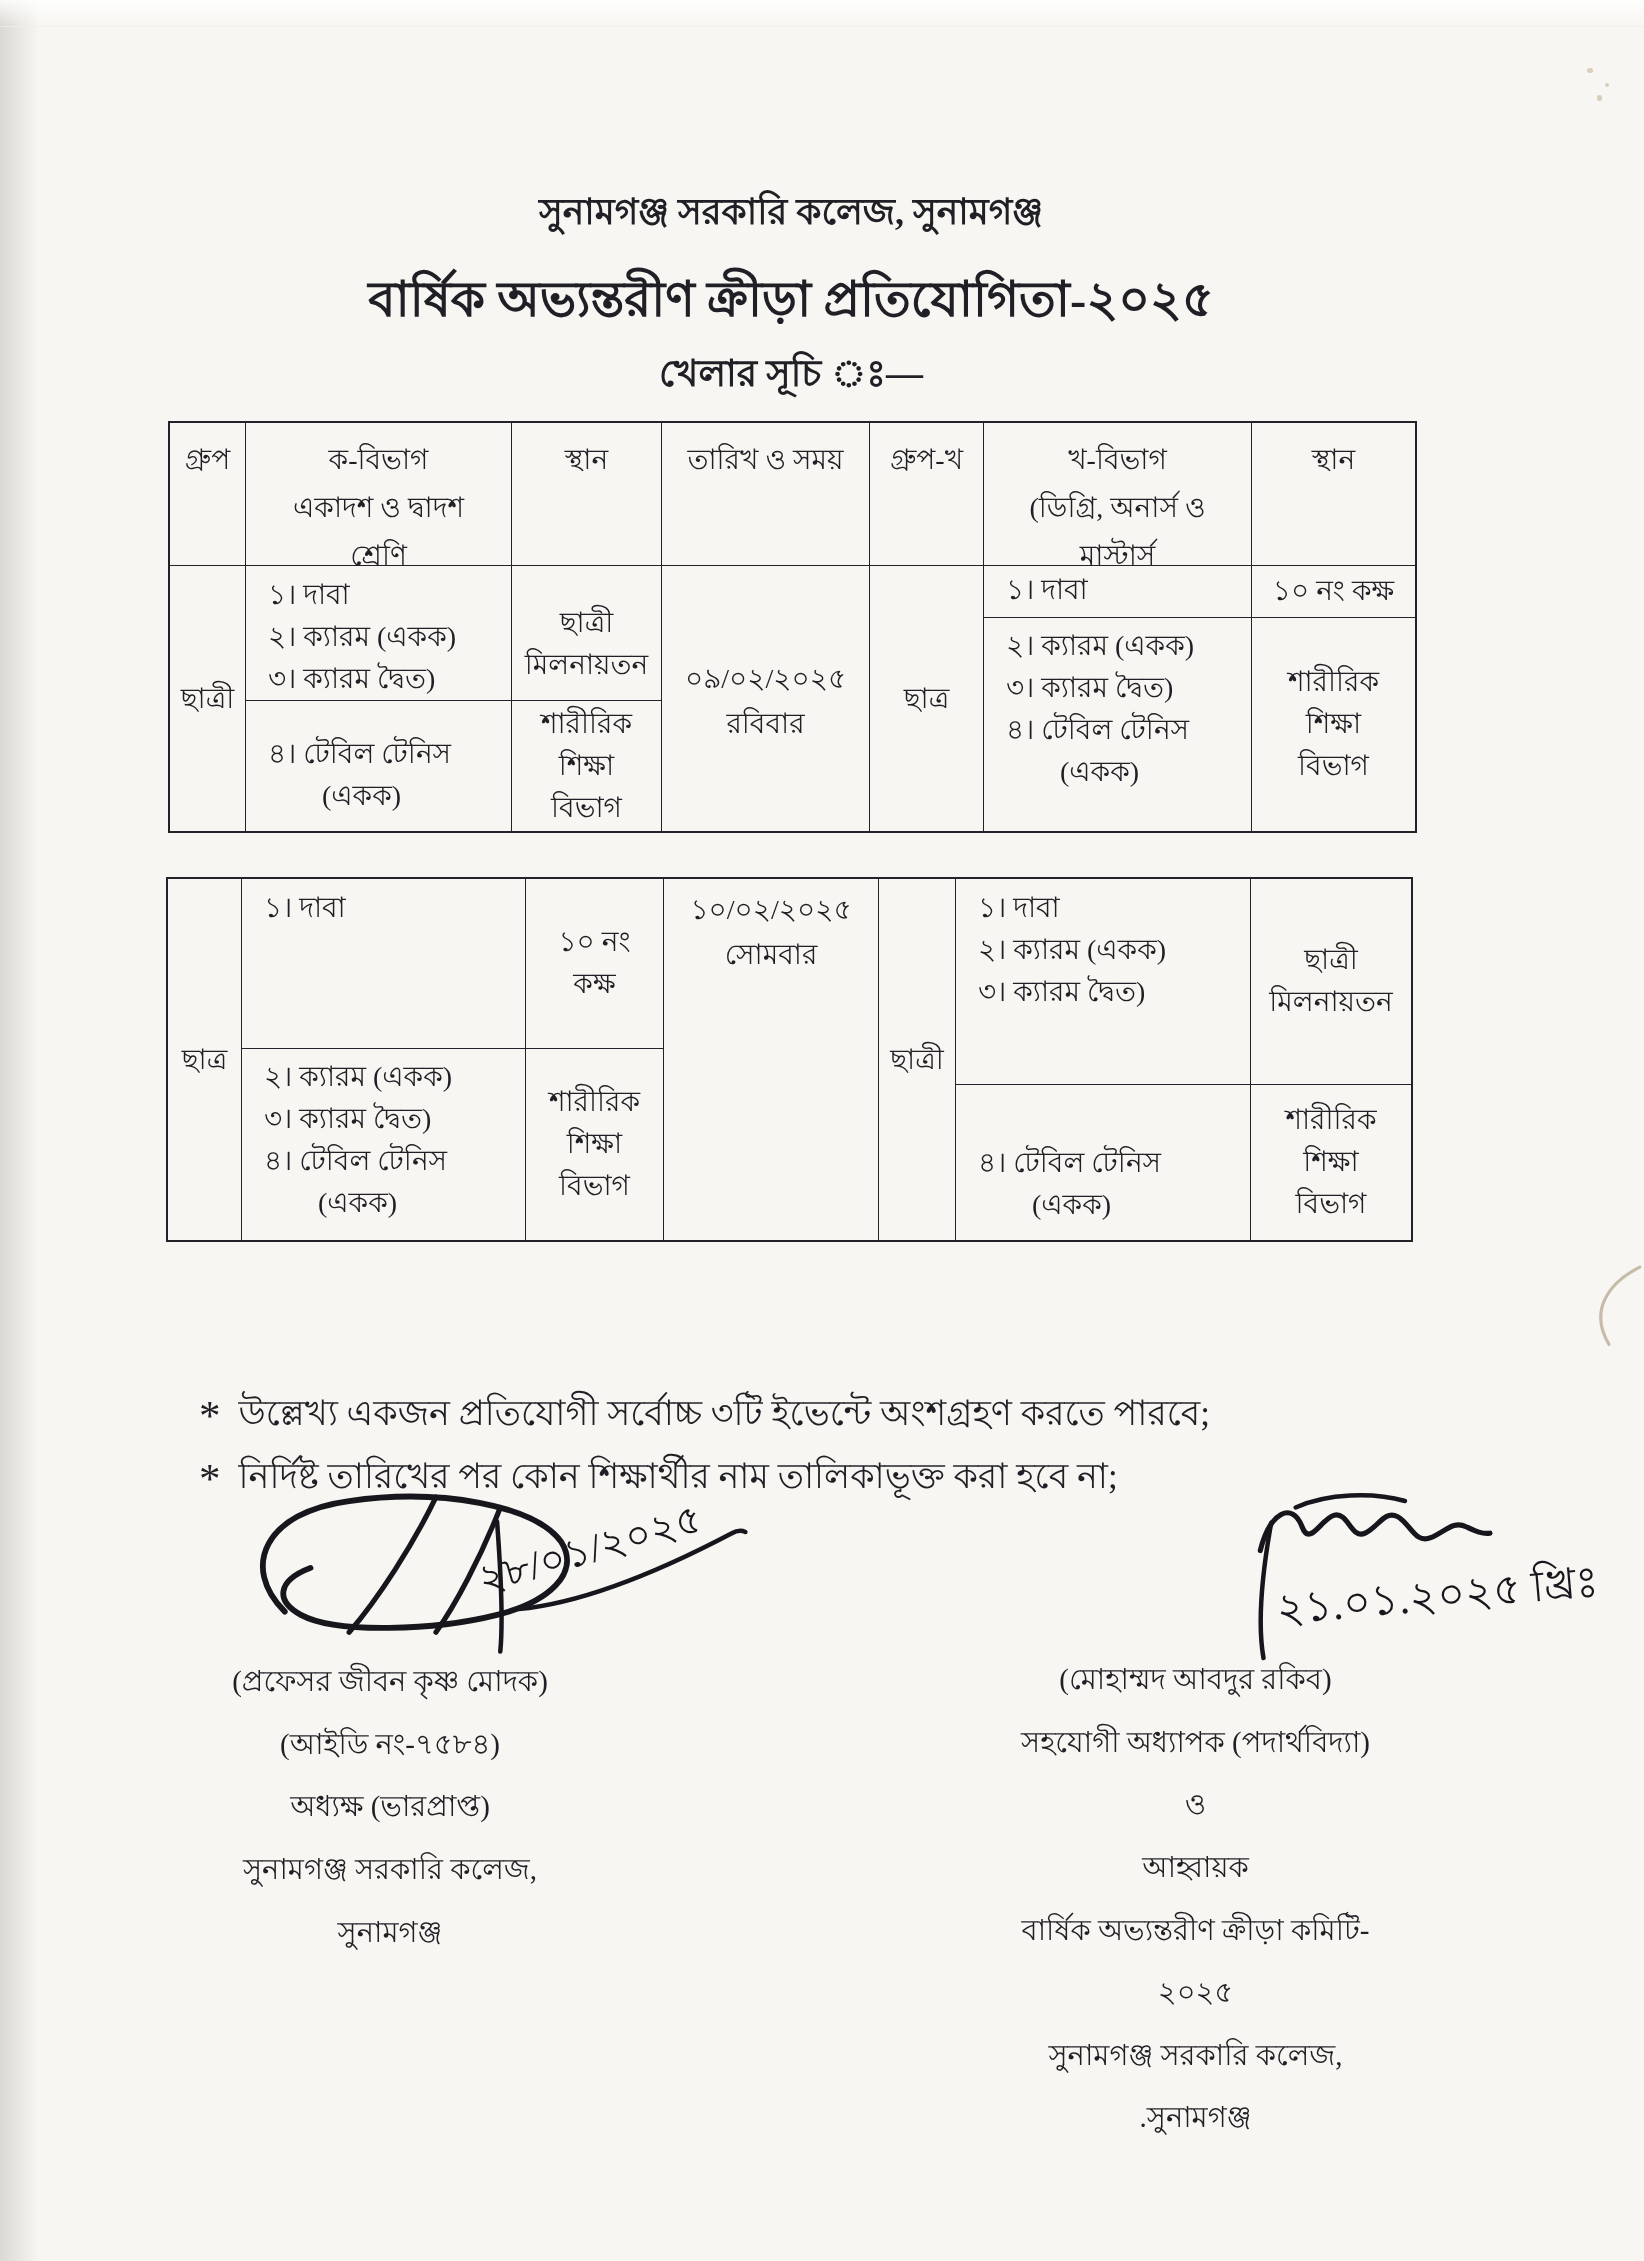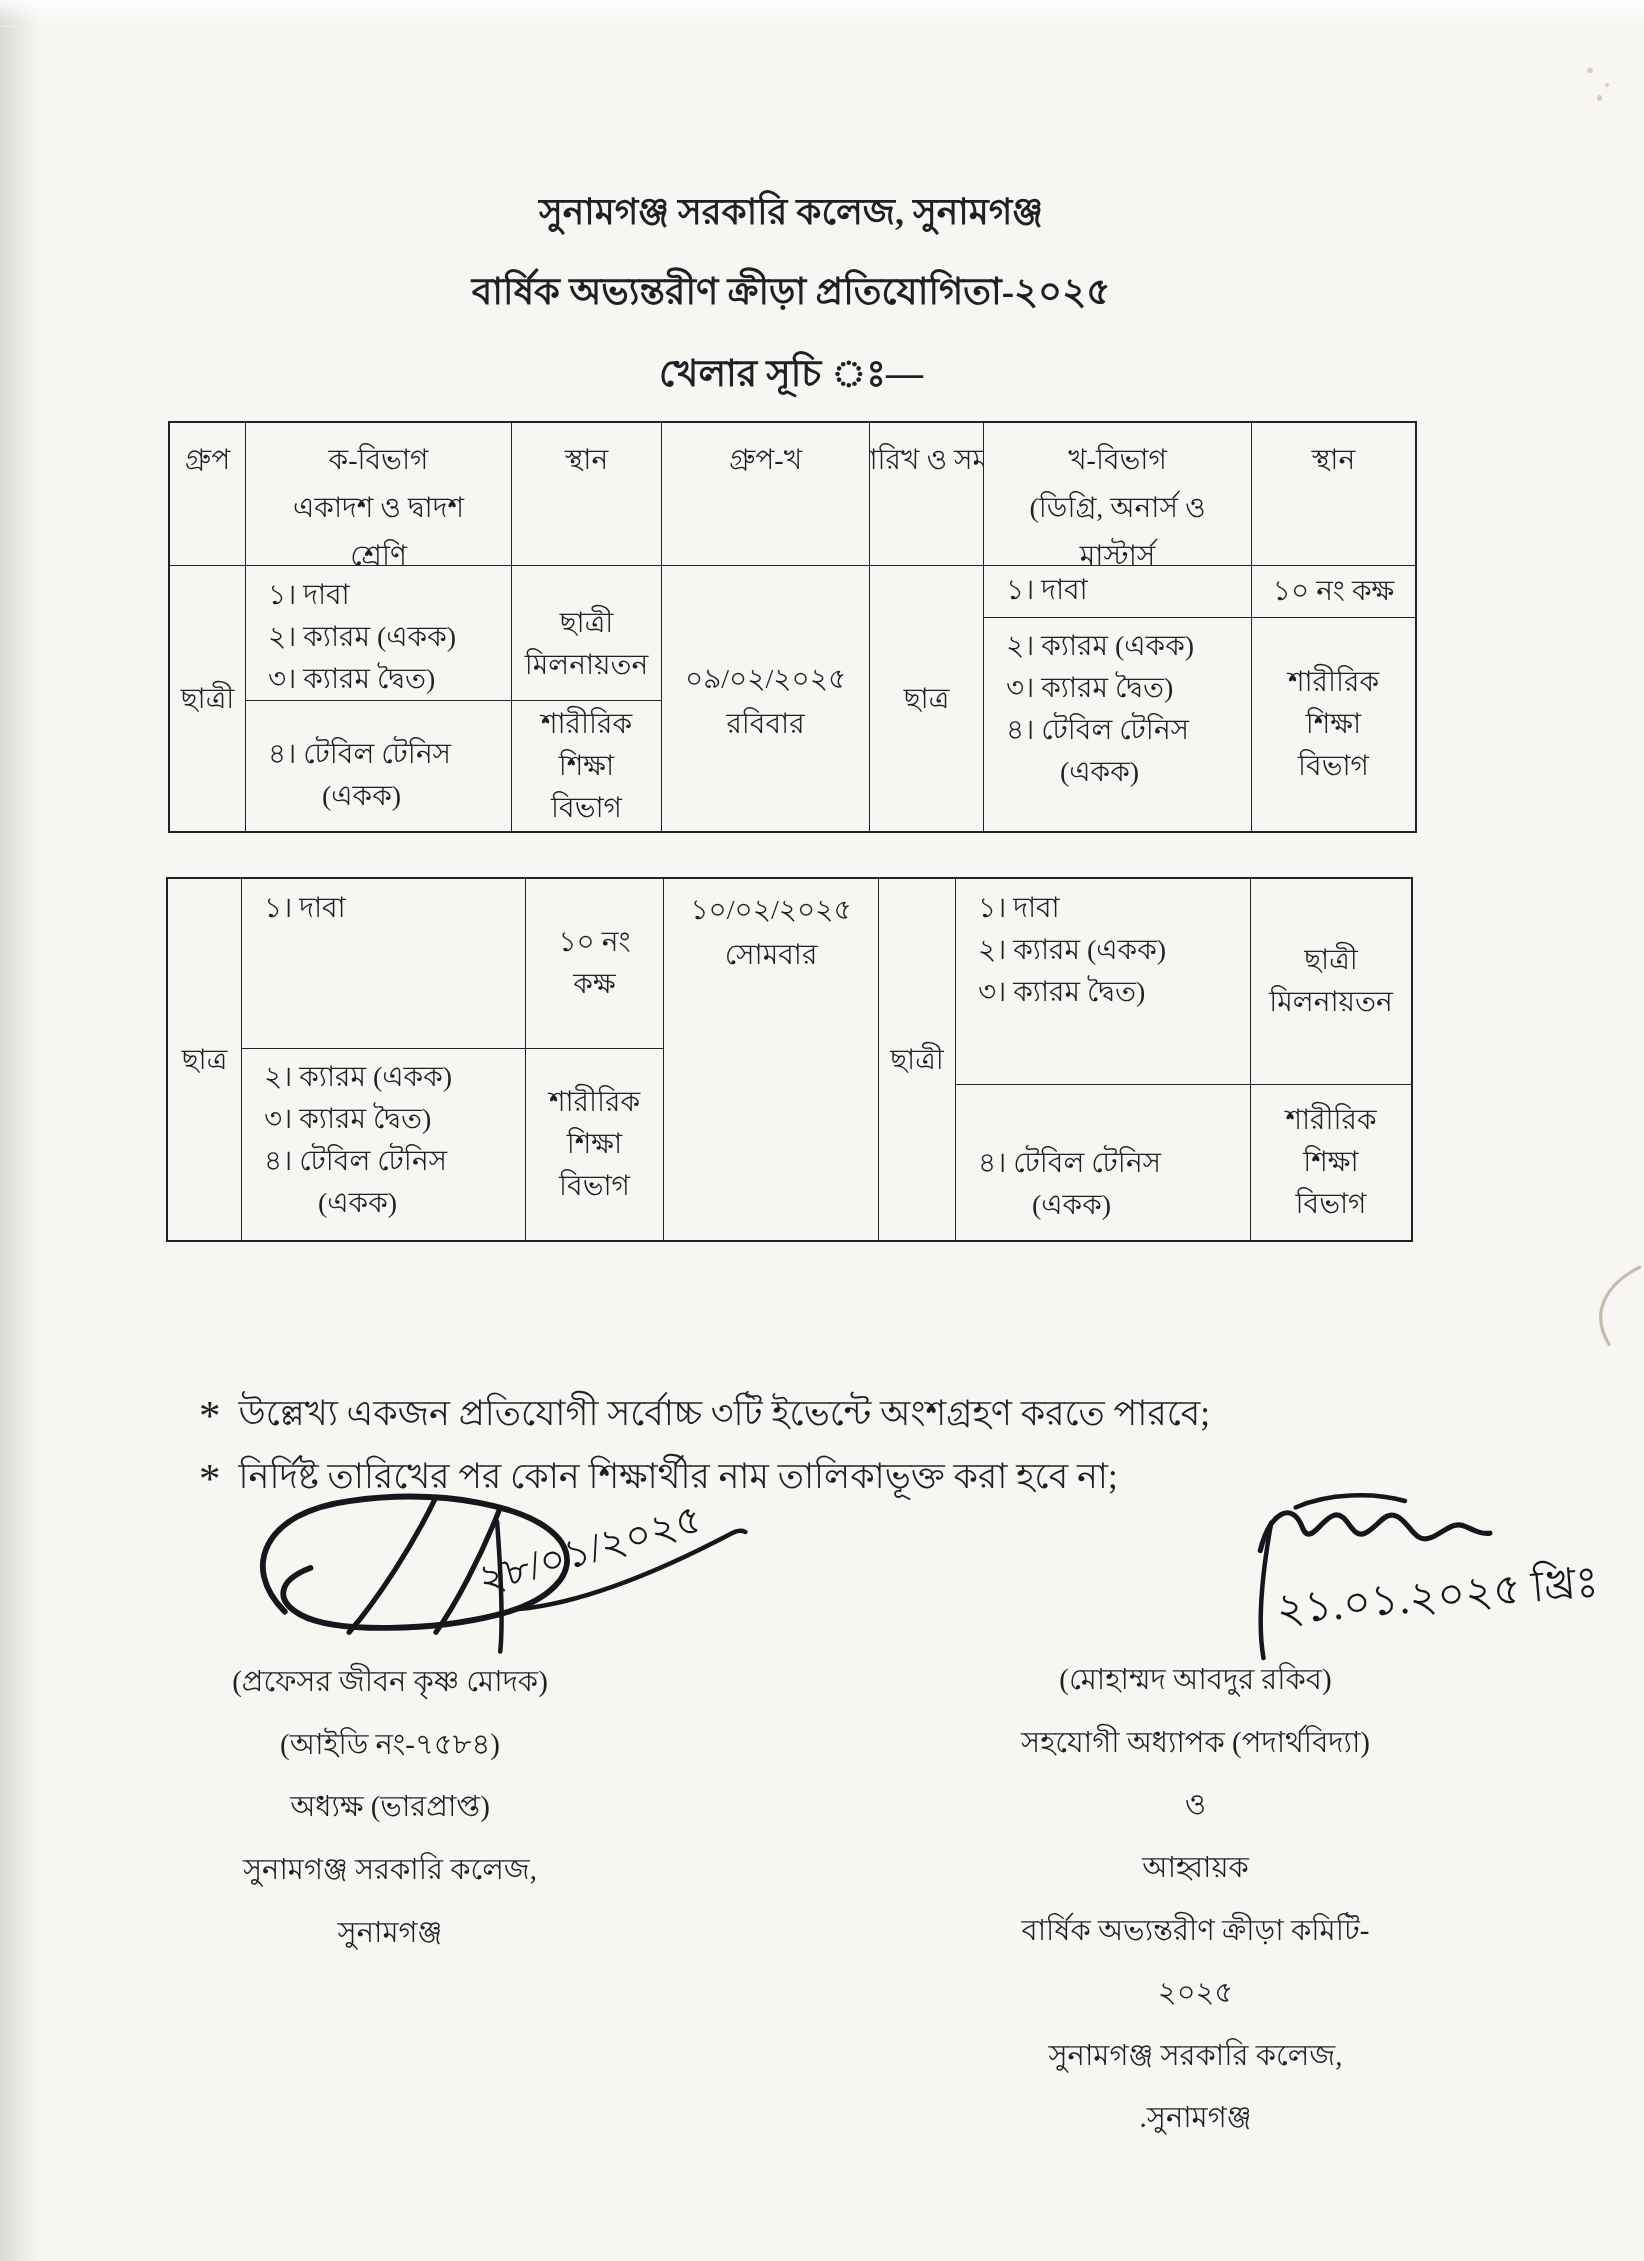--- a/index.html
+++ b/index.html
@@ -23,21 +23,21 @@
   .edge-top{position:absolute;left:0;top:0;width:1644px;height:26px;
     background:linear-gradient(180deg,rgba(255,255,255,.85),rgba(236,233,228,0));
     border-bottom:0.6px solid rgba(120,114,106,.10);}
   .speck{position:absolute;border-radius:50%;background:#c3ab8e;opacity:.55;}
   .artifact-curve{position:absolute;left:1578px;top:1262px;}
 
   
   .doc-header{position:absolute;left:0;top:0;width:1582px;text-align:center;}
   .title-line{position:absolute;width:100%;font-weight:700;white-space:nowrap;}
   .title1{top:184px;font-size:36px;text-align:center;}
-  .title2{top:262px;font-size:37px;}
+  .title2{top:262px;font-size:49px;}
   .title3{top:344px;font-size:37px;}
 
   
   .sched{position:absolute;display:grid;border:2.6px solid var(--line);
     box-sizing:border-box;font-size:28px;background:transparent;}
   .t1{left:168px;top:421px;width:1249px;height:412px;
       grid-template-columns:75px 266px 150px 208px 114px 268px 1fr;
       grid-template-rows:142px 1fr;}
   .t2{left:166px;top:877px;width:1247px;height:365px;
       grid-template-columns:73px 284px 138px 215px 77px 295px 1fr;
@@ -114,24 +114,24 @@
     </div>
     <div class="cell hcell">
       <div class="hl">ক-বিভাগ</div>
       <div class="hl">একাদশ ও দ্বাদশ</div>
       <div class="hl">শ্রেণি</div>
     </div>
     <div class="cell hcell">
       <div class="hl">স্থান</div>
     </div>
     <div class="cell hcell">
+      <div class="hl">তারিখ ও সময়</div>
+    </div>
+    <div class="cell hcell">
       <div class="hl">গ্রুপ-খ</div>
-    </div>
-    <div class="cell hcell">
-      <div class="hl">তারিখ ও সময়</div>
     </div>
     <div class="cell hcell">
       <div class="hl">খ-বিভাগ</div>
       <div class="hl">(ডিগ্রি, অনার্স ও</div>
       <div class="hl">মাস্টার্স</div>
     </div>
     <div class="cell hcell">
       <div class="hl">স্থান</div>
     </div>
 

